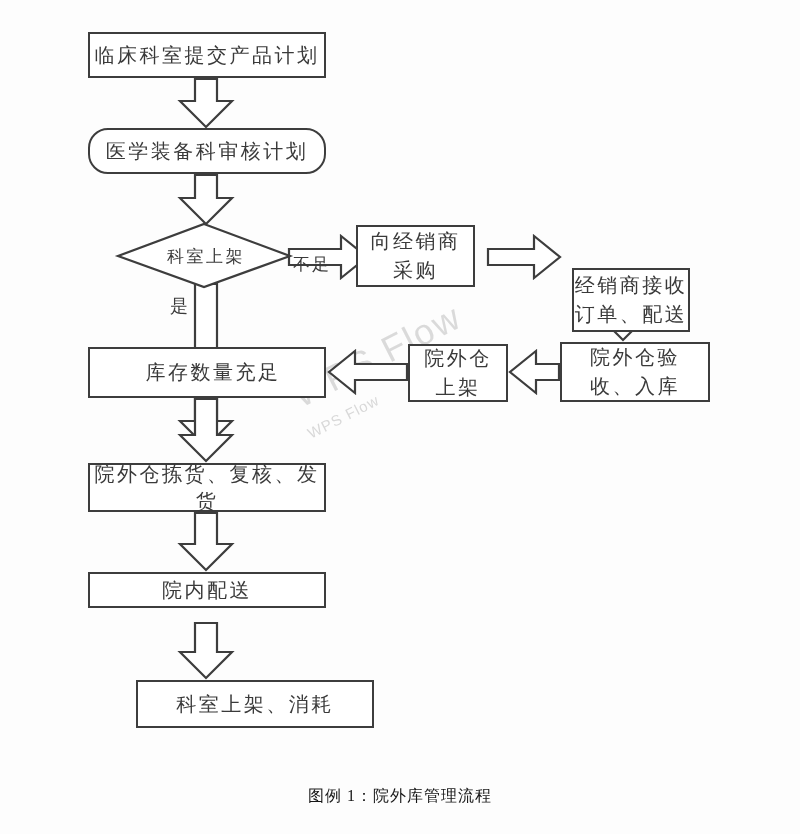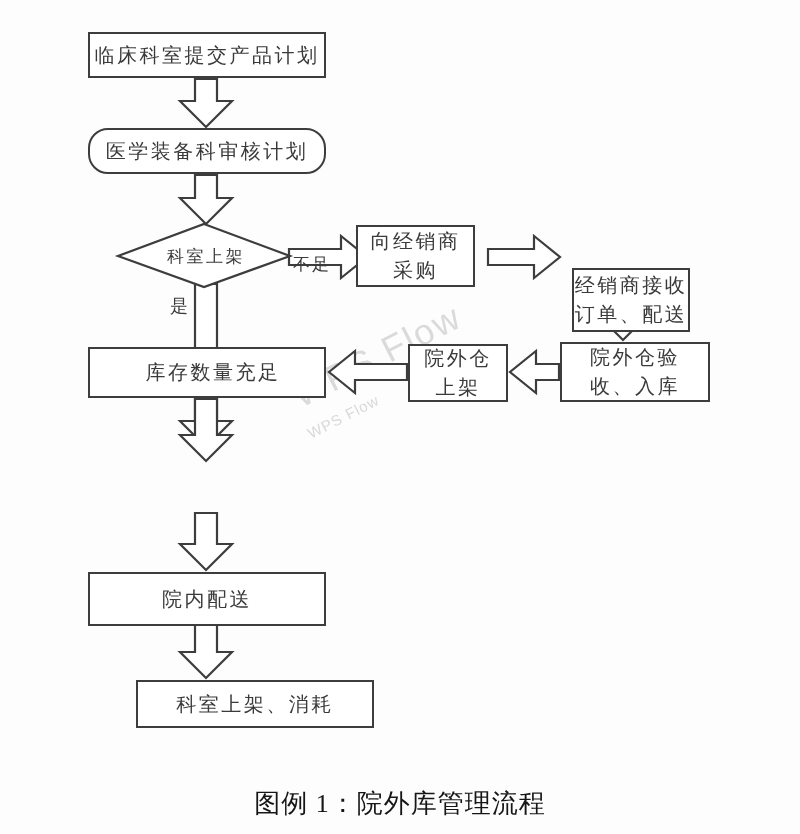--- a/index.html
+++ b/index.html
@@ -73,21 +73,21 @@
   }
   #wm-small{
     left:278px;top:404px;width:130px;height:24px;
     font-size:15px;letter-spacing:1px;opacity:.9;
   }
   #caption{
     position:absolute;
     left:0;right:0;top:786px;
     text-align:center;
     font-family:"Liberation Serif","DejaVu Serif",serif;
-    font-size:26px;
+    font-size:16px;
     letter-spacing:1px;
     color:#161616;
     z-index:3;
   }
   polygon{
     fill:var(--fill);
     stroke:var(--stroke);
     stroke-width:2.2;
     stroke-linejoin:miter;
   }
@@ -128,22 +128,24 @@
 订单、配送</div>
 
   <div class="node" style="left:560px;top:342px;width:150px;height:60px;text-align:right;">院外仓验
 收、入库</div>
 
   <div class="node" style="left:408px;top:344px;width:100px;height:58px;">院外仓
 上架</div>
 
   <div class="node" style="left:88px;top:347px;width:238px;height:51px;padding-left:12px;">库存数量充足</div>
 
+  <div class="node" style="left:88px;top:463px;width:238px;height:49px;line-height:1.35;">院外仓拣货、复核、发
+货</div>
 
-  <div class="node" style="left:88px;top:572px;width:238px;height:54px;">院内配送</div>
+  <div class="node" style="left:88px;top:572px;width:238px;height:36px;">院内配送</div>
 
   <div class="node" style="left:88px;top:680px;width:238px;height:48px;margin-left:48px;">科室上架、消耗</div>
 
   <div class="edge-label" style="left:293px;top:222px;margin-top:31px;">不足</div>
   <div class="edge-label" style="left:170px;top:294px;font-size:18px;">是</div>
 
   <div id="caption">图例 1：院外库管理流程</div>
 
 </div>
 

